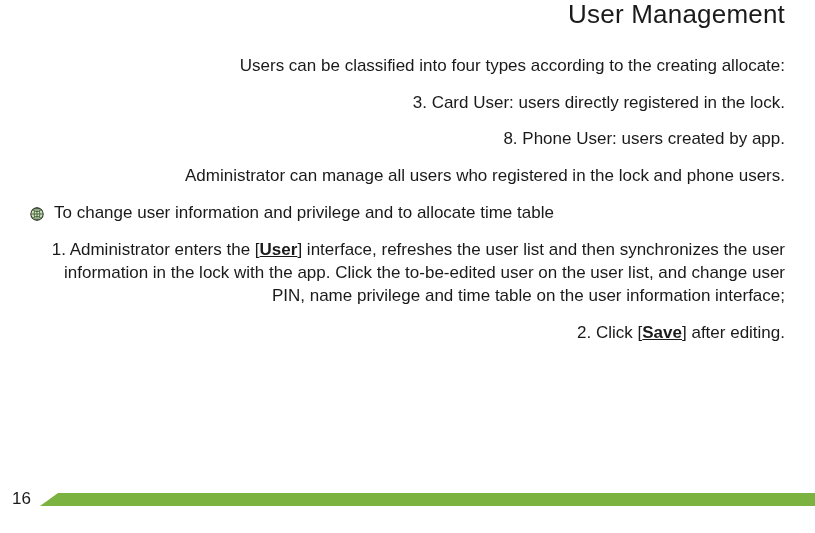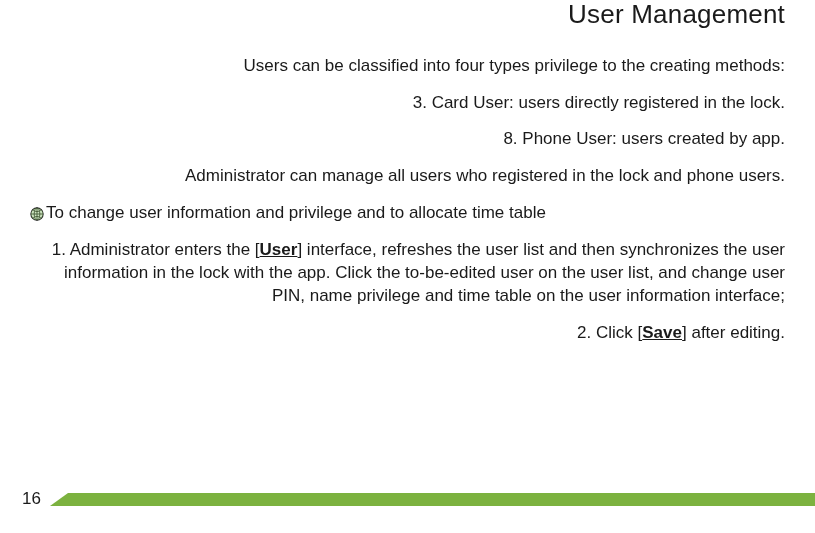--- a/index.html
+++ b/index.html
@@ -27,21 +27,21 @@
     line-height: 1.1;
   }
   .para {
     font-size: 17px;
     margin: 0 0 14px 0;
     line-height: 1.35;
   }
   .bullet-line {
     display: flex;
     align-items: center;
-    gap: 2px;
+    gap: 10px;
     margin: 0 0 14px 0;
   }
   .bullet-line .txt {
     font-size: 17px;
     line-height: 1.35;
   }
   .bullet-icon {
     width: 14px;
     height: 14px;
     flex: 0 0 14px;
@@ -55,21 +55,21 @@
     left: 0;
     right: 0;
     bottom: 20px;
     height: 28px;
     display: flex;
     align-items: center;
   }
   .page-num {
     font-size: 17px;
     width: 46px;
-    padding-left: 22px;
+    padding-left: 12px;
   }
   .green-bar {
     flex: 1;
     height: 13px;
     background: #7cb23f;
     position: relative;
   }
   .green-bar::before {
     content: "";
     position: absolute;
@@ -80,21 +80,21 @@
     border-top: 13px solid transparent;
     border-right: 18px solid #7cb23f;
   }
 </style>
 </head>
 <body>
 
 <div class="page">
   <h1 class="title">User Management</h1>
 
-  <p class="para">Users can be classified into four types privilege to the creating methods:</p>
+  <p class="para">Users can be classified into four types according to the creating allocate:</p>
 
   <p class="para">3. Card User: users directly registered in the lock.</p>
   <p class="para">8. Phone User: users created by app.</p>
 
   <p class="para">Administrator can manage all users who registered in the lock and phone users.</p>
 
   <div class="bullet-line">
     <svg class="bullet-icon" viewBox="0 0 16 16">
       <circle cx="8" cy="8" r="7" fill="#ffffff" stroke="#2a2a2a" stroke-width="1.3"></circle>
       <path d="M1 8 h14 M8 1 v14 M3 3 c3 3 7 3 10 0 M3 13 c3 -3 7 -3 10 0" stroke="#2a2a2a" stroke-width="1" fill="none"></path>

